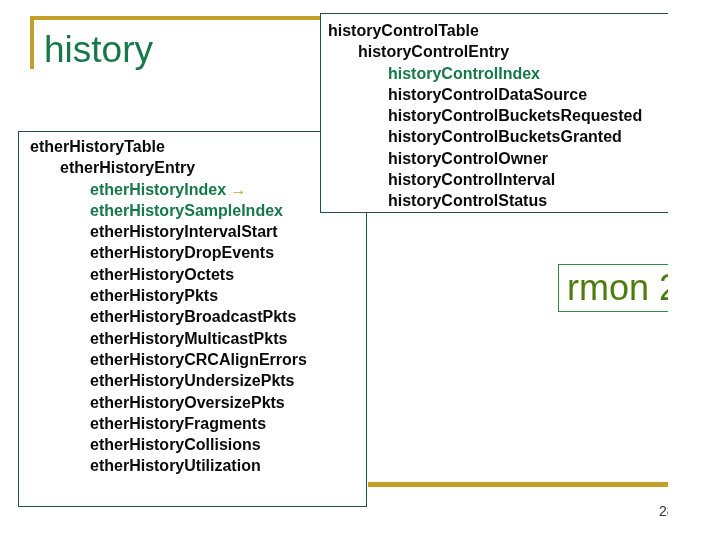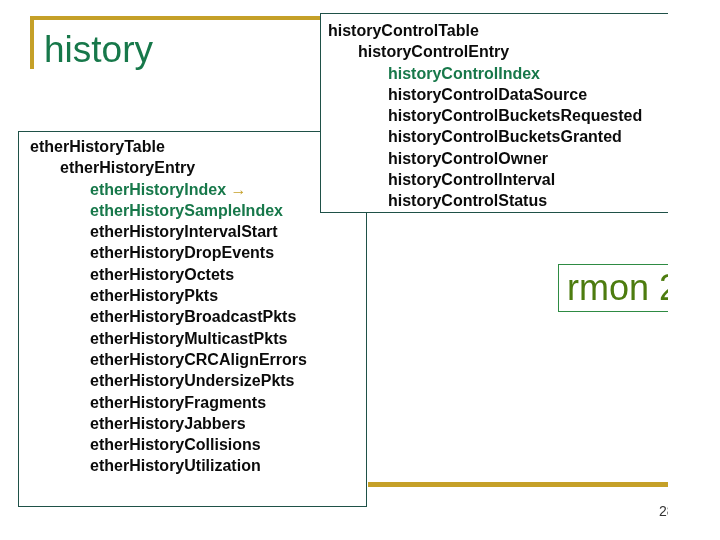--- a/index.html
+++ b/index.html
@@ -81,22 +81,22 @@
       <div class="mib-line indent-2 green"><span>etherHistoryIndex</span><span class="arrow"> →</span></div>
       <div class="mib-line indent-2 green"><span>etherHistorySampleIndex</span></div>
       <div class="mib-line indent-2 black"><span>etherHistoryIntervalStart</span></div>
       <div class="mib-line indent-2 black"><span>etherHistoryDropEvents</span></div>
       <div class="mib-line indent-2 black"><span>etherHistoryOctets</span></div>
       <div class="mib-line indent-2 black"><span>etherHistoryPkts</span></div>
       <div class="mib-line indent-2 black"><span>etherHistoryBroadcastPkts</span></div>
       <div class="mib-line indent-2 black"><span>etherHistoryMulticastPkts</span></div>
       <div class="mib-line indent-2 black"><span>etherHistoryCRCAlignErrors</span></div>
       <div class="mib-line indent-2 black"><span>etherHistoryUndersizePkts</span></div>
+      <div class="mib-line indent-2 black"><span>etherHistoryOversizePkts</span></div>
       <div class="mib-line indent-2 black"><span>etherHistoryFragments</span></div>
-      <div class="mib-line indent-2 black"><span>etherHistoryJabbers</span></div>
       <div class="mib-line indent-2 black"><span>etherHistoryCollisions</span></div>
       <div class="mib-line indent-2 black"><span>etherHistoryUtilization</span></div>
     </div>
 
   <div class="mib-box control-box">
       <div class="mib-line indent-0 black"><span>historyControlTable</span></div>
       <div class="mib-line indent-1 black"><span>historyControlEntry</span></div>
       <div class="mib-line indent-2 green"><span>historyControlIndex</span></div>
       <div class="mib-line indent-2 black"><span>historyControlDataSource</span></div>
       <div class="mib-line indent-2 black"><span>historyControlBucketsRequested</span></div>

